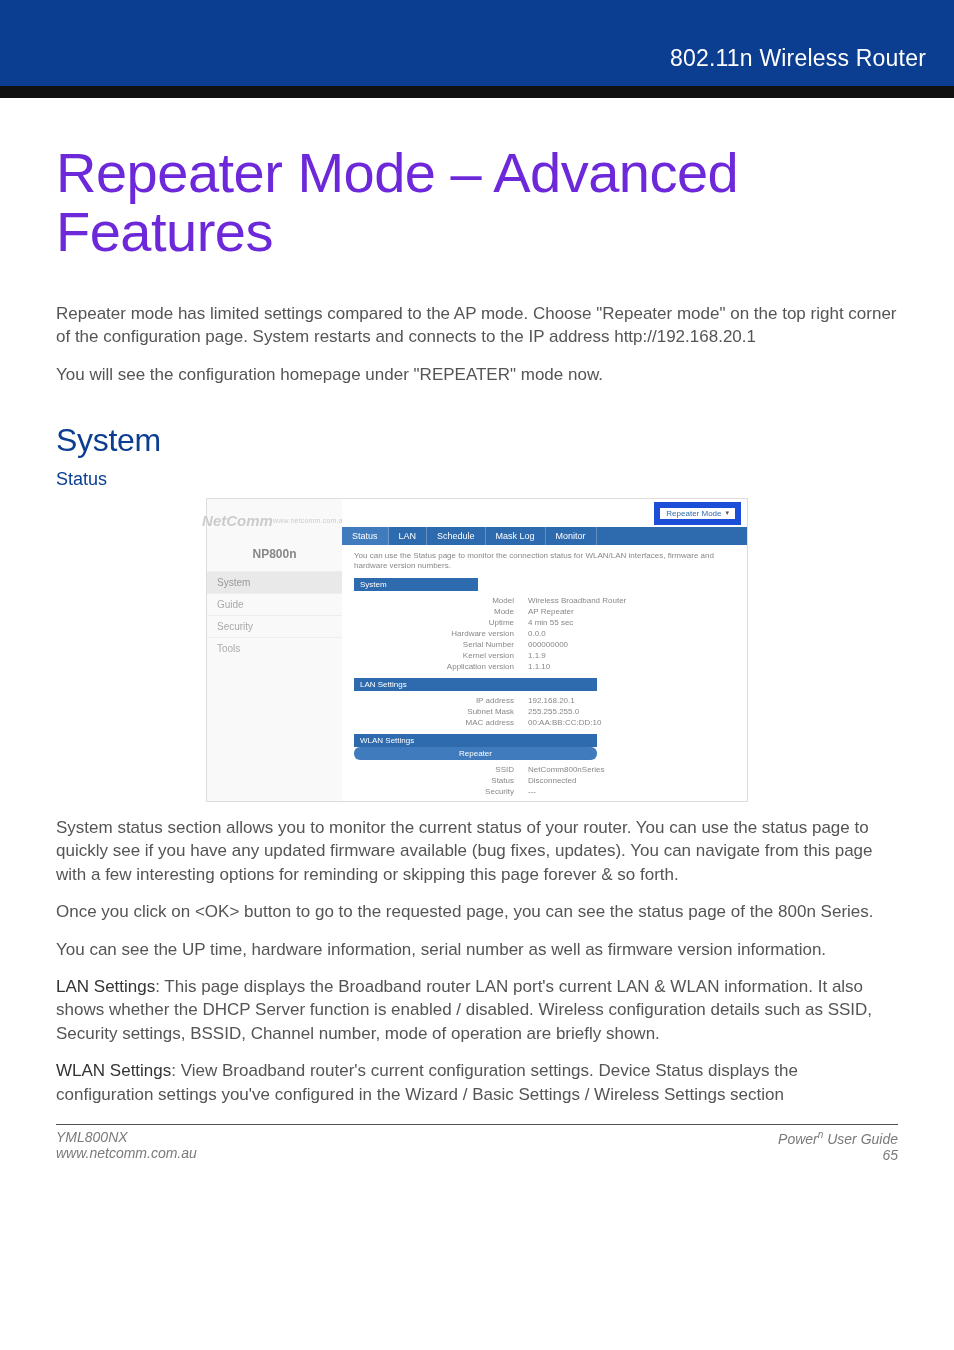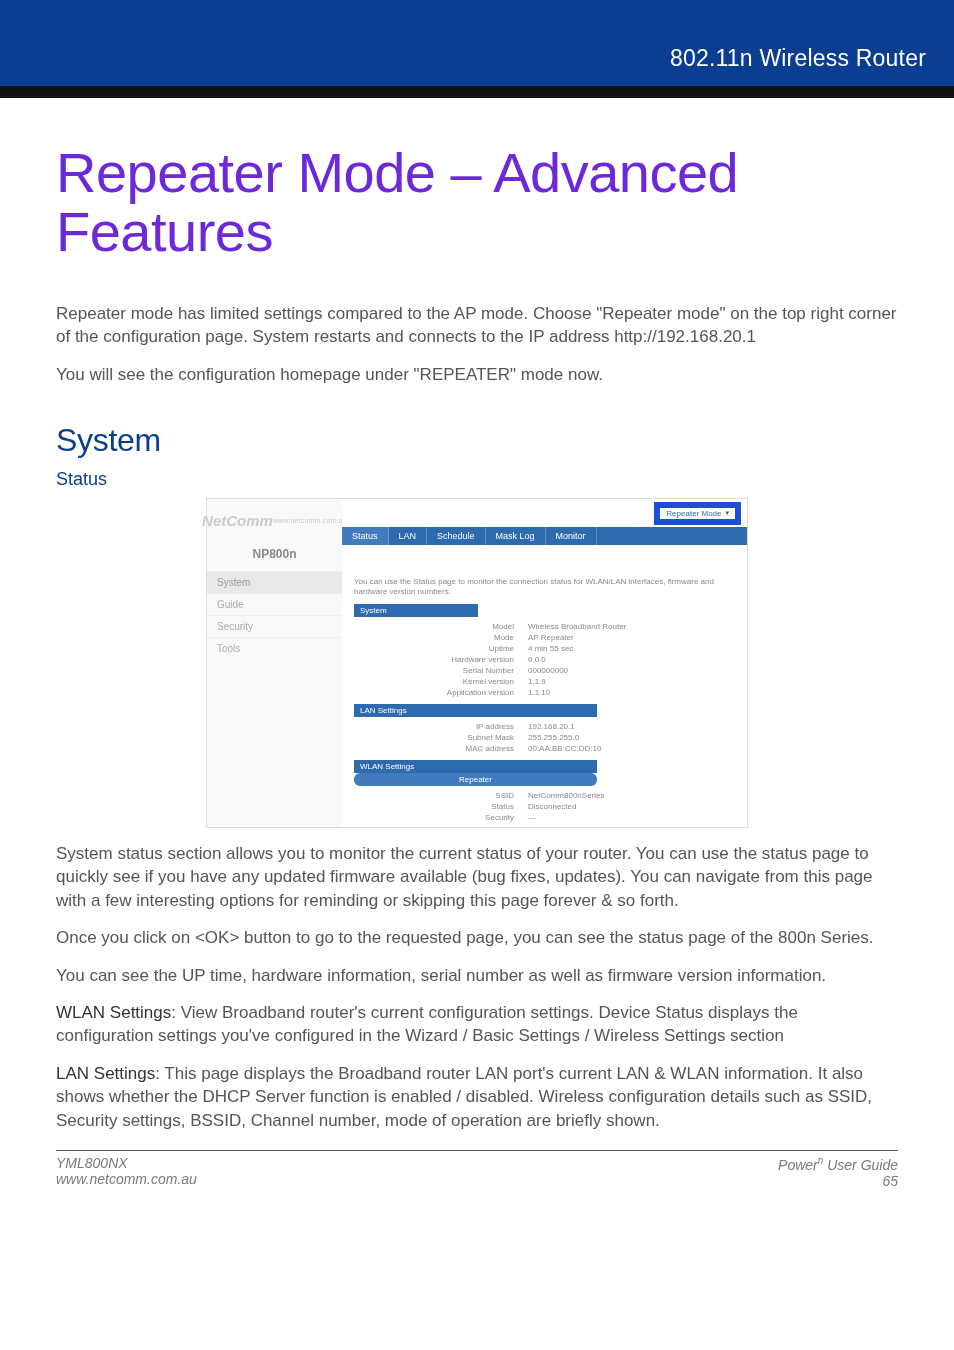--- a/index.html
+++ b/index.html
@@ -148,21 +148,20 @@
   .tab {
     padding: 4px 10px;
     border-right: 1px solid rgba(255,255,255,0.25);
   }
   .tab.active { background: #3f7bbd; }
   .subtext {
     color: #888;
     font-size: 8px;
     padding: 6px 12px 4px 12px;
     line-height: 1.3;
-    margin-top: 26px;
   }
   .section-bar {
     background: #2d6aae;
     color: #fff;
     font-size: 8px;
     padding: 2px 6px;
     margin: 2px 12px 0 12px;
     width: 112px;
   }
   .section-bar.full {
@@ -331,24 +330,24 @@
           </div>
         </div>
       </div>
     </div>
 
     <p class="body">System status section allows you to monitor the current status of your router. You can use the status page to quickly see if you have any updated firmware available (bug fixes, updates). You can navigate from this page with a few interesting options for reminding or skipping this page forever &amp; so forth.</p>
     <p class="body">Once you click on &lt;OK&gt; button to go to the requested page, you can see the status page of the 800n Series.</p>
     <p class="body">You can see the UP time, hardware information, serial number as well as firmware version information.</p>
 
     <p class="body">
-      <span class="bold-label">WLAN Settings</span><span>: View Broadband router's current configuration settings. Device Status displays the configuration settings you've configured in the Wizard / Basic Settings / Wireless Settings section</span>
+      <span class="bold-label">LAN Settings</span><span>: This page displays the Broadband router LAN port's current LAN &amp; WLAN information. It also shows whether the DHCP Server function is enabled / disabled. Wireless configuration details such as SSID, Security settings, BSSID, Channel number, mode of operation are briefly shown.</span>
     </p>
     <p class="body">
-      <span class="bold-label">LAN Settings</span><span>: This page displays the Broadband router LAN port's current LAN &amp; WLAN information. It also shows whether the DHCP Server function is enabled / disabled. Wireless configuration details such as SSID, Security settings, BSSID, Channel number, mode of operation are briefly shown.</span>
+      <span class="bold-label">WLAN Settings</span><span>: View Broadband router's current configuration settings. Device Status displays the configuration settings you've configured in the Wizard / Basic Settings / Wireless Settings section</span>
     </p>
 
     <hr class="footer-rule">
     <div class="footer">
       <div class="left">
         <div>YML800NX</div>
         <div>www.netcomm.com.au</div>
       </div>
       <div class="right">
         <div>

